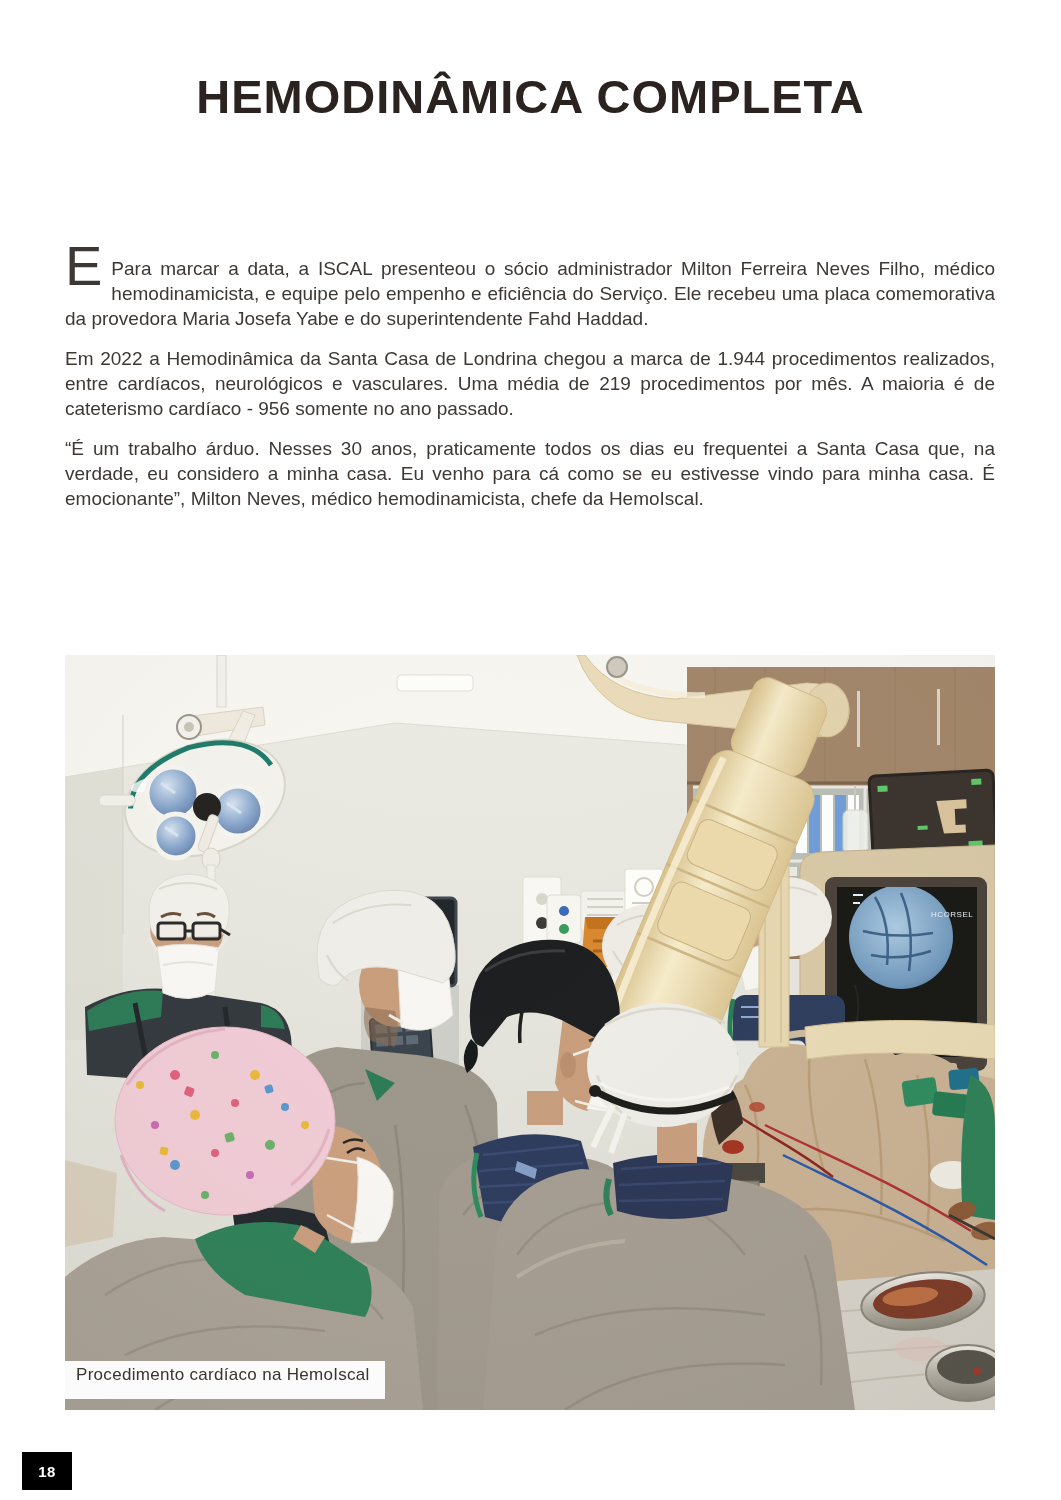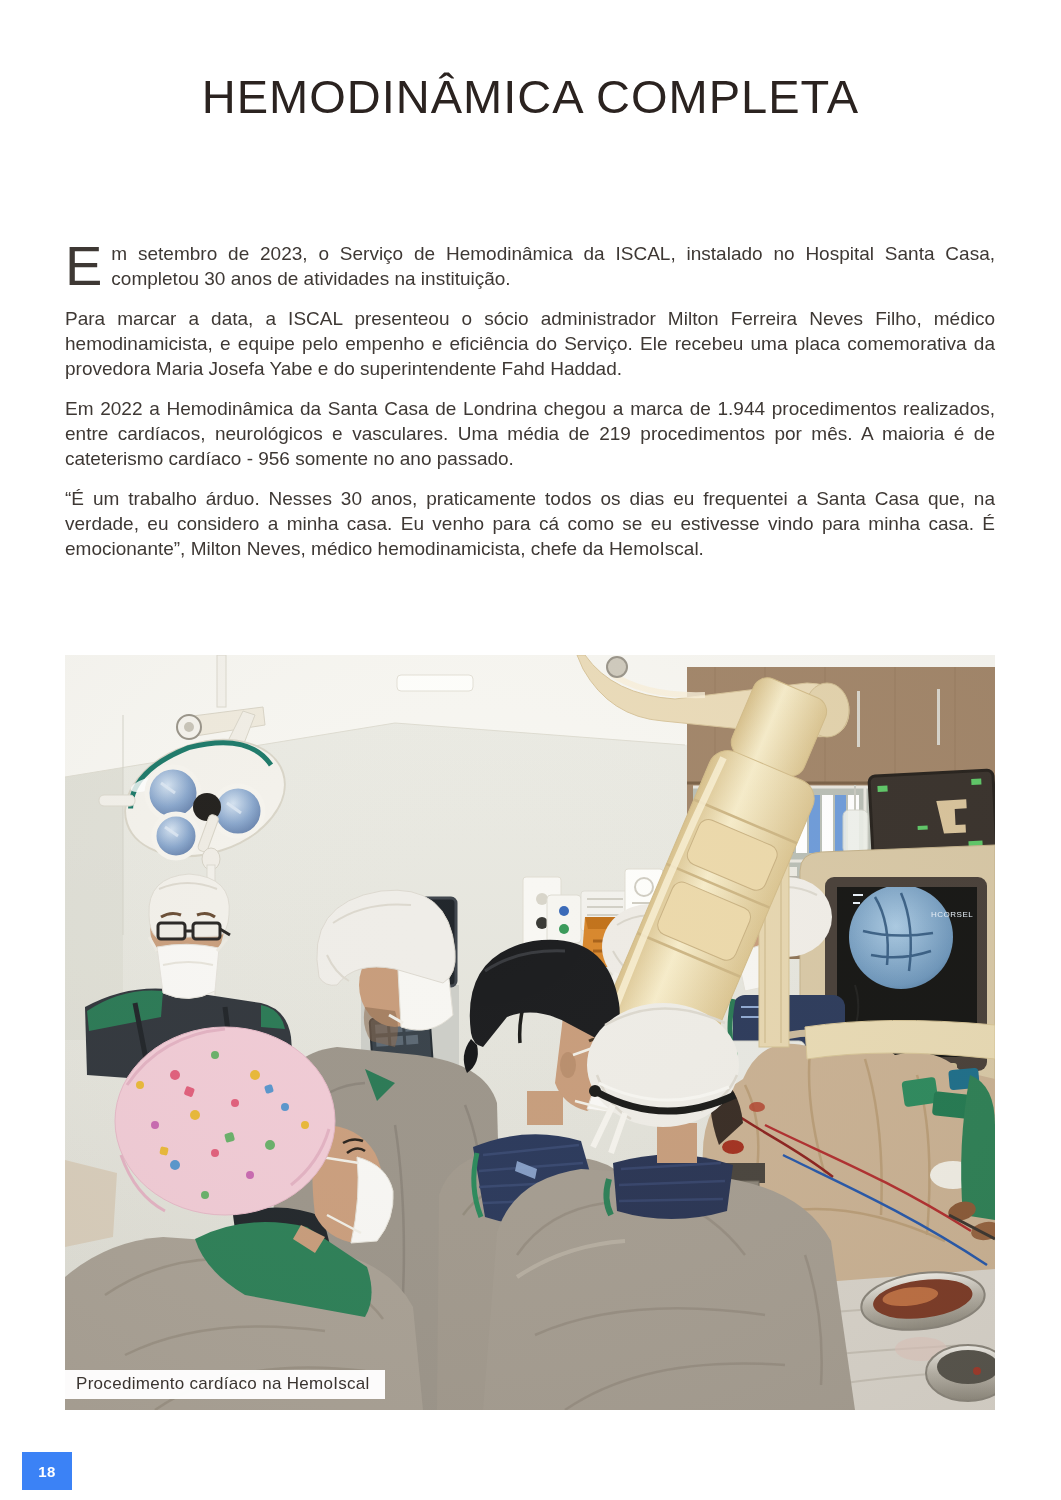--- a/index.html
+++ b/index.html
@@ -2,55 +2,55 @@
 <html><head>
 <meta charset="utf-8">
 <style>
   html,body{margin:0;padding:0;background:#ffffff;}
   .sheet{
     position:relative;width:1061px;height:1500px;background:#ffffff;
     overflow:hidden;font-family:"Liberation Sans",sans-serif;
   }
   .page-title{
     position:absolute;top:66px;left:0;width:100%;margin:0;
-    text-align:center;font-weight:400;font-size:47px;line-height:61px;
+    text-align:center;font-weight:700;font-size:47px;line-height:61px;
     letter-spacing:1px;color:#2b2320;
   }
   .article{
     position:absolute;top:241px;left:65px;width:930px;
     color:#3e3834;font-size:19px;line-height:25px;text-align:justify;
   }
   .article p{margin:0 0 15px 0;}
   .dropcap{
     float:left;font-size:56px;line-height:44px;padding:3px 9px 0 0;
     color:#3e3834;font-weight:400;
   }
   .photo{
     position:absolute;top:655px;left:65px;width:930px;height:755px;margin:0;
   }
   .photo svg{display:block;}
   .photo figcaption{
     position:absolute;left:0;bottom:11px;background:rgba(255,255,255,.96);
-    padding:4px 15px 5px 11px;font-size:17px;color:#3a3430;letter-spacing:.3px;
+    padding:4px 15px 14px 11px;font-size:17px;color:#3a3430;letter-spacing:.3px;
   }
   .pagenum{
     position:absolute;left:22px;top:1452px;width:50px;height:38px;
-    background:#3b82f6;color:#ffffff;display:flex;align-items:center;
+    background:#000000;color:#ffffff;display:flex;align-items:center;
     justify-content:center;font-size:15px;font-weight:700;letter-spacing:.5px;
   }
 </style>
 </head>
 <body>
 
 <div class="sheet">
 
   <h1 class="page-title"><span>HEMODINÂMICA COMPLETA</span><br></h1>
 
   <div class="article">
-    <p><span class="dropcap">E</span><span>m setembro de 2023, o Serviço de Hemodinâmica da ISCAL, instalado no Hospital Santa Casa, completou 30 anos de atividades na instituição.</span></p>
+    <p><span class="dropcap">E</span></p>
     <p>Para marcar a data, a ISCAL presenteou o sócio administrador Milton Ferreira Neves Filho, médico hemodinamicista, e equipe pelo empenho e eficiência do Serviço. Ele recebeu uma placa comemorativa da provedora Maria Josefa Yabe e do superintendente Fahd Haddad.</p>
     <p>Em 2022 a Hemodinâmica da Santa Casa de Londrina chegou a marca de 1.944 procedimentos realizados, entre cardíacos, neurológicos e vasculares. Uma média de 219 procedimentos por mês. A maioria é de cateterismo cardíaco - 956 somente no ano passado.</p>
     <p>“É um trabalho árduo. Nesses 30 anos, praticamente todos os dias eu frequentei a Santa Casa que, na verdade, eu considero a minha casa. Eu venho para cá como se eu estivesse vindo para minha casa. É emocionante”, Milton Neves, médico hemodinamicista, chefe da HemoIscal.</p>
   </div>
 
   <figure class="photo">
     <svg width="930" height="755" viewBox="0 0 930 755" xmlns="http://www.w3.org/2000/svg">
       <defs>
         <linearGradient id="wallG" x1="0" y1="0" x2="0" y2="1">
           <stop offset="0" stop-color="#ecece5"></stop>

